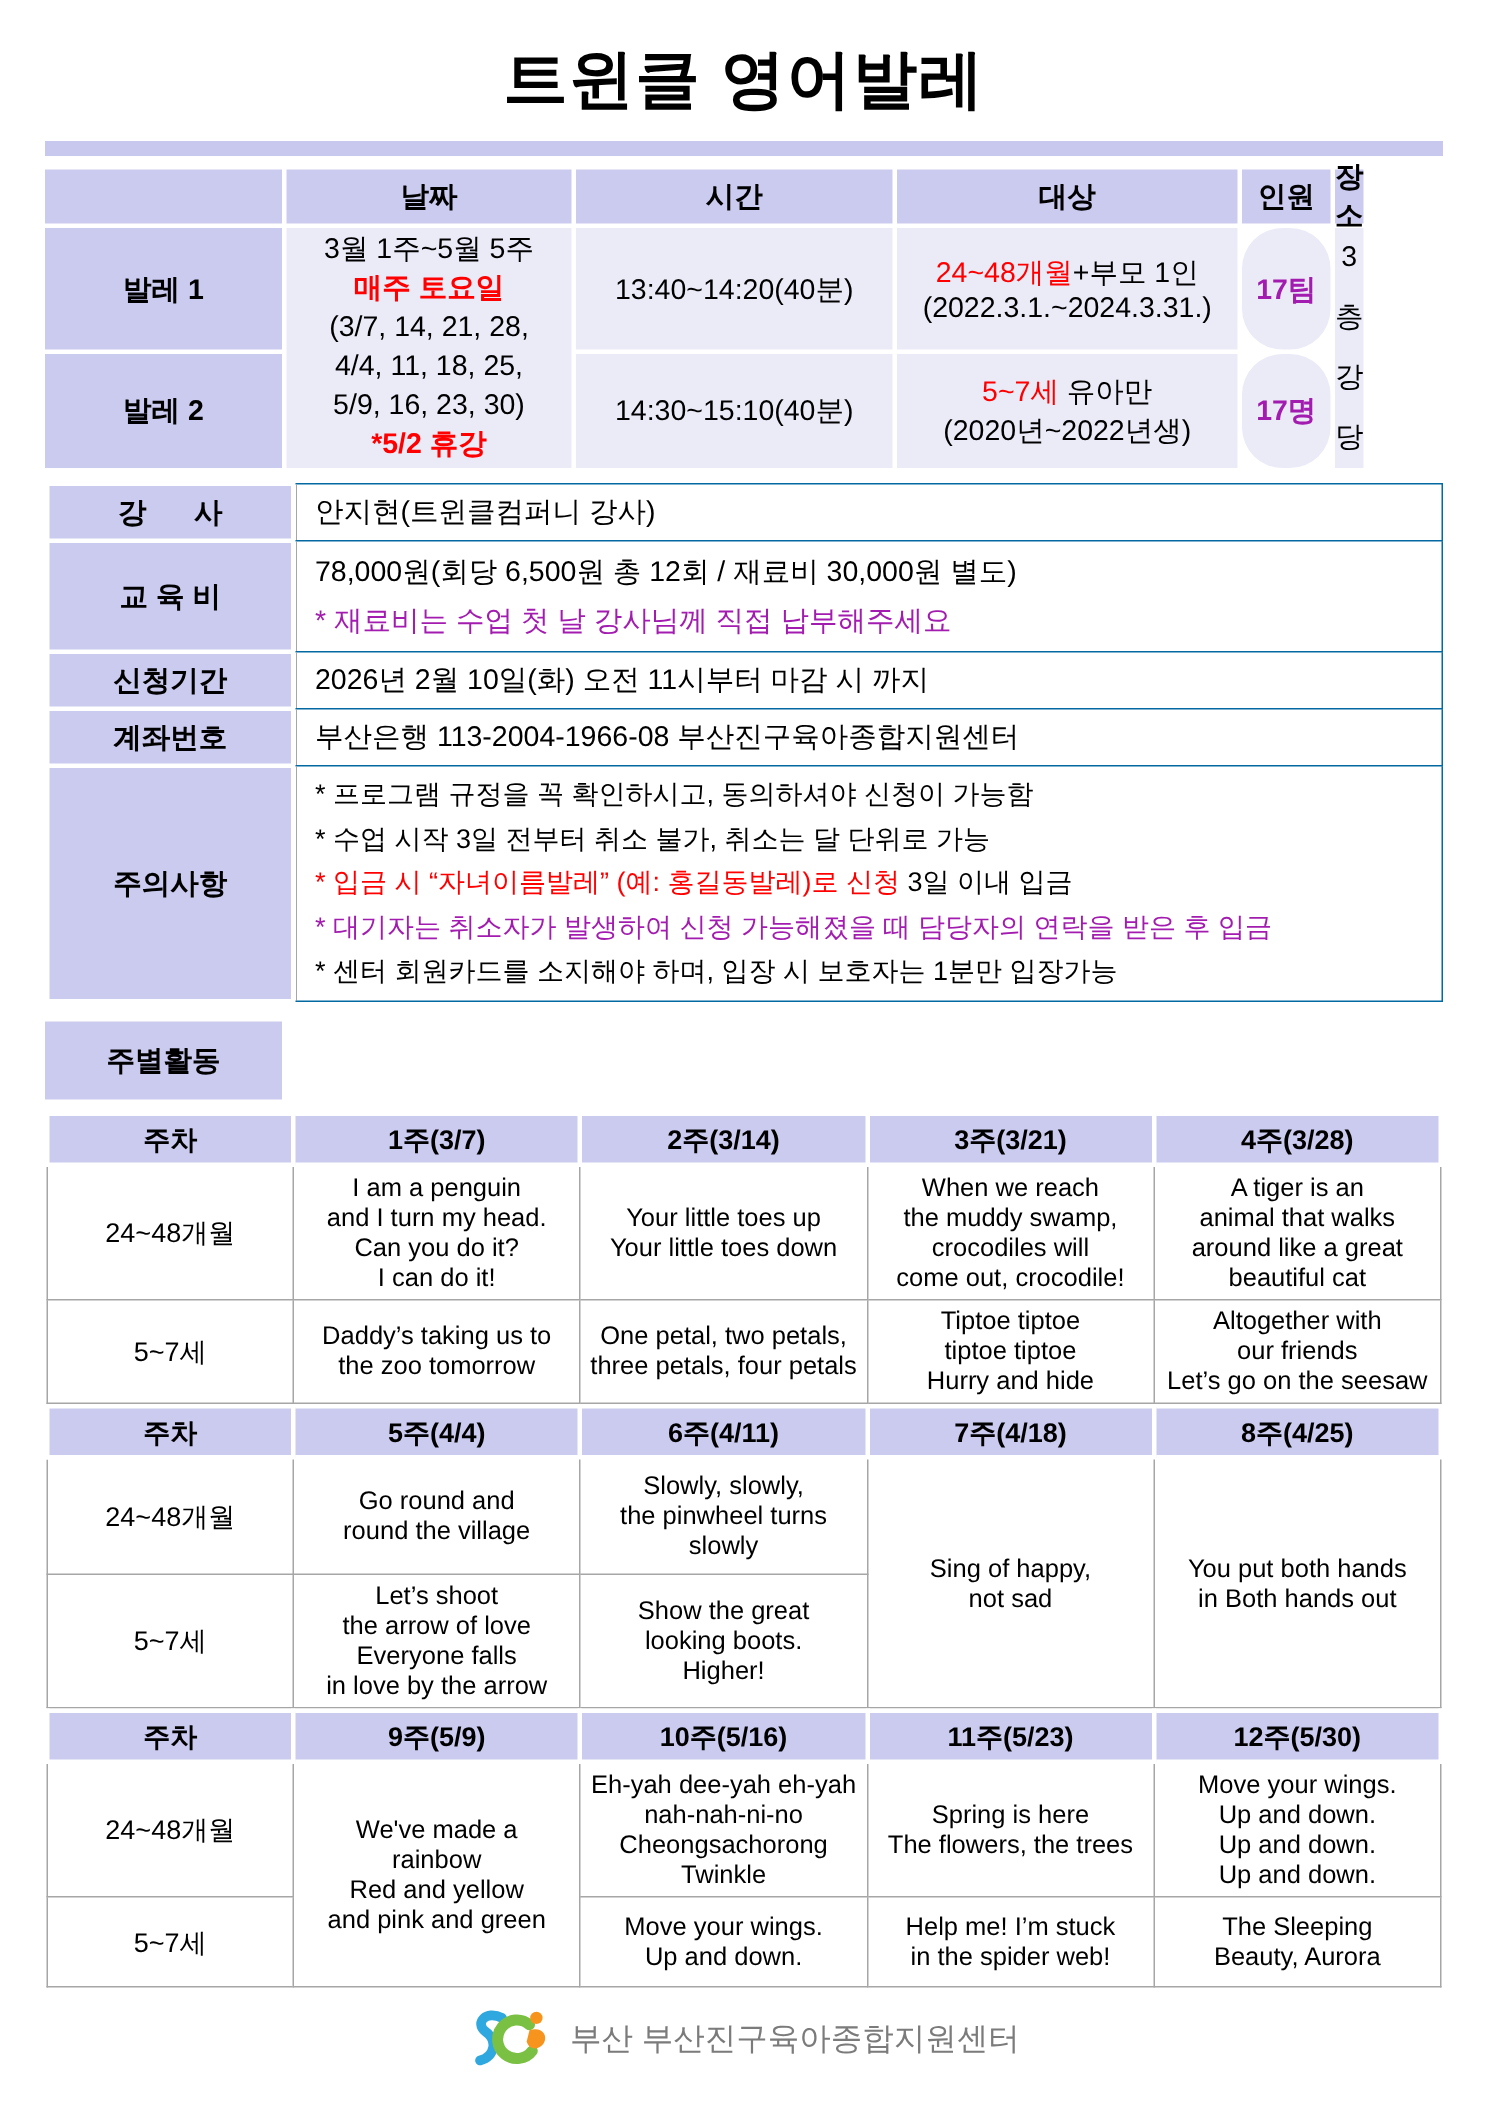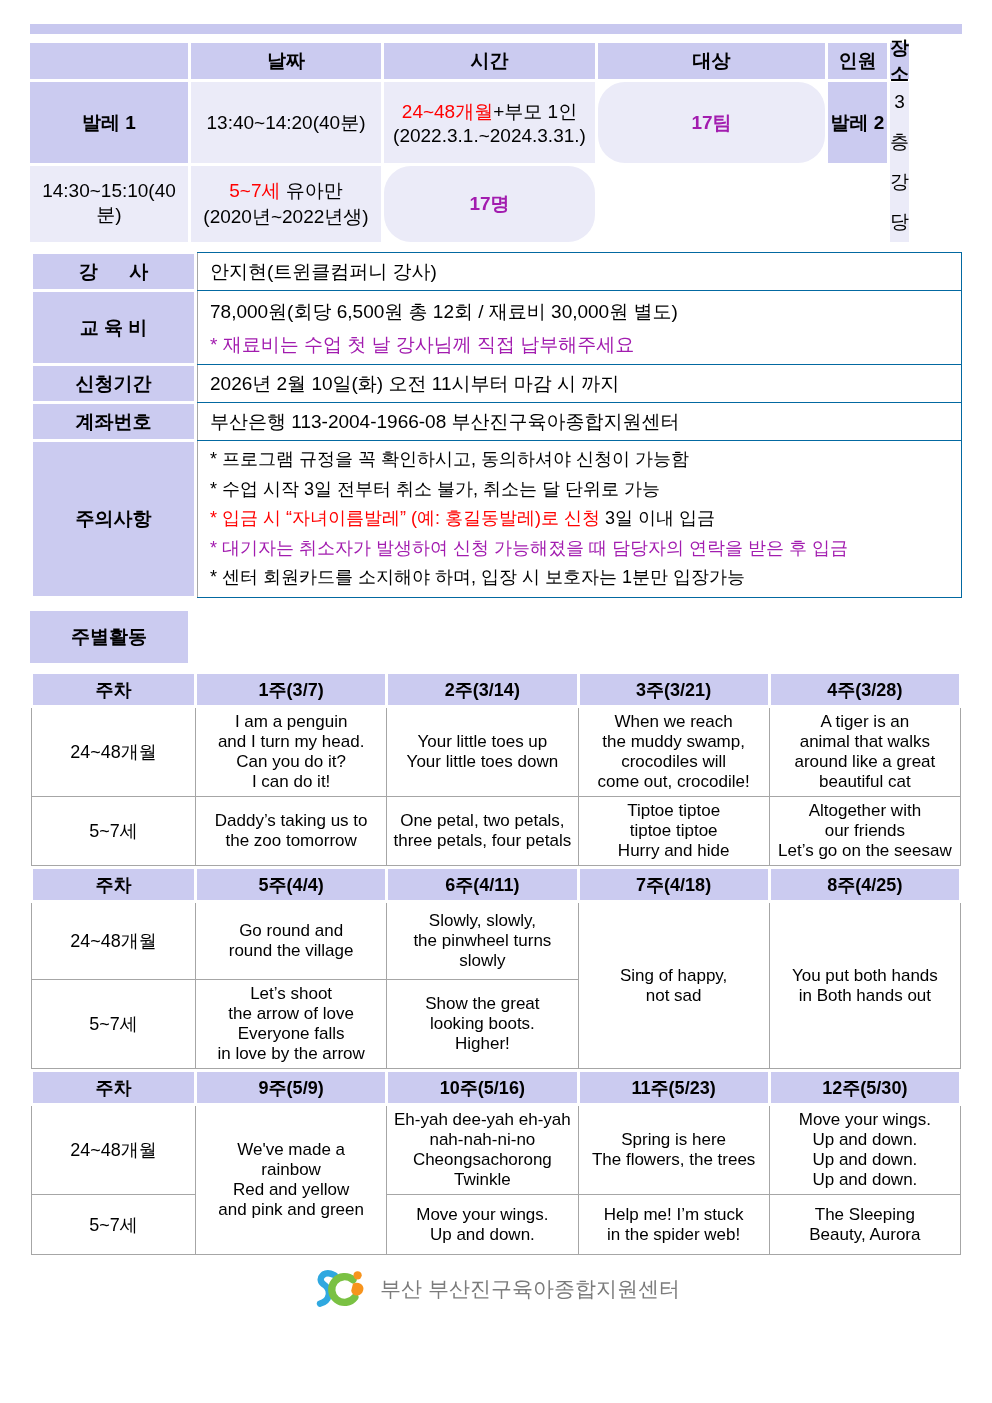--- a/index.html
+++ b/index.html
@@ -48,31 +48,40 @@
 
   
   .footer{margin-top:12px;display:flex;align-items:center;justify-content:center;gap:8px;
           color:#7b7b7b;font-size:21px;}
 </style>
 </head>
 <body>
 
 <div class="page">
 
+  <h1 class="title">트윈클 영어발레</h1>
   <div class="title-bar"></div>
 
   <div class="tableA">
     <div class="lavc"></div>
     <div class="lavc">날짜</div>
     <div class="lavc">시간</div>
     <div class="lavc">대상</div>
     <div class="lavc">인원</div>
     <div class="lavc">장소</div>
 
     <div class="lavc">발레 1</div>
+    <div class="dA date-cell">
+      <div>3월 1주~5월 5주</div>
+      <div class="red bold">매주 토요일</div>
+      <div class="pre">(3/7, 14, 21, 28,
+4/4, 11, 18, 25,
+5/9, 16, 23, 30)</div>
+      <div class="red bold">*5/2 휴강</div>
+    </div>
     <div class="dA">13:40~14:20(40분)</div>
     <div class="dA">
       <div><span class="red">24~48개월</span><span>+부모 1인</span></div>
       <div>(2022.3.1.~2024.3.31.)</div>
     </div>
     <div class="dA blue bold">17팀</div>
     <div class="dA place-cell">3층
 강당</div>
 
     <div class="lavc">발레 2</div>

